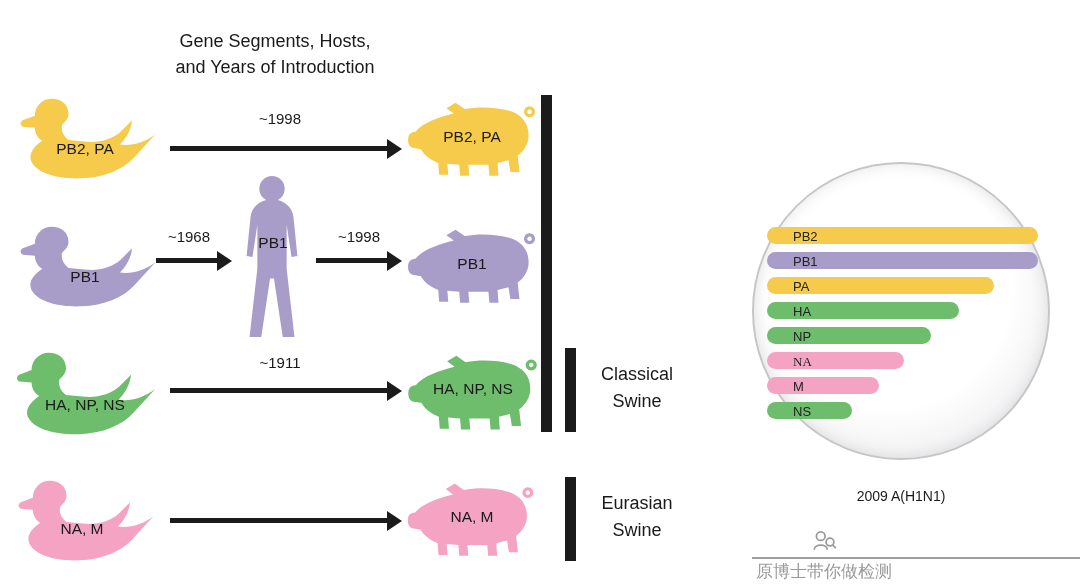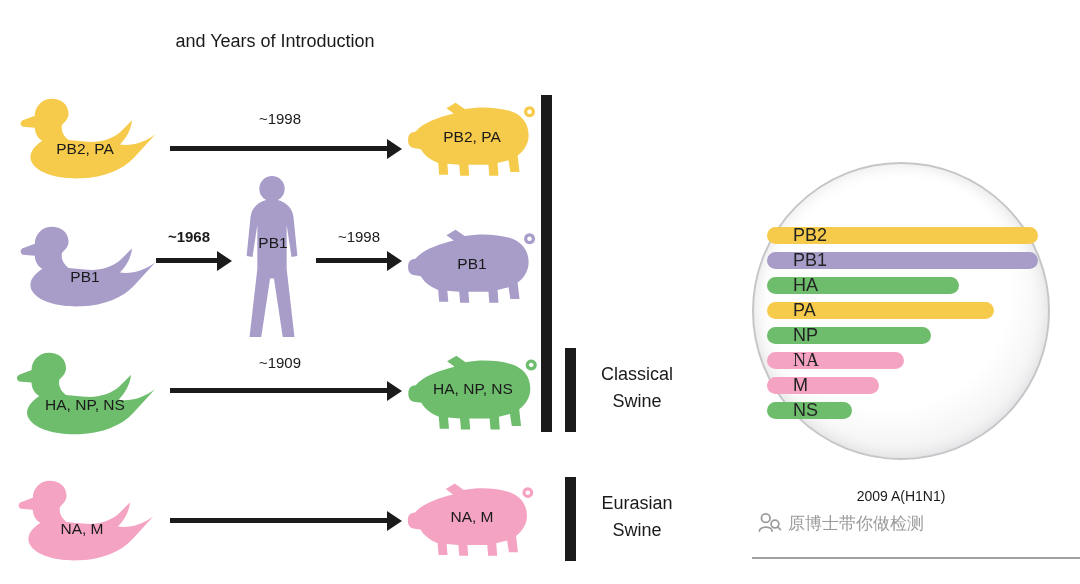--- a/index.html
+++ b/index.html
@@ -14,21 +14,21 @@
   .group-label{font-size:18px;line-height:1.5;}
   .group-bar{background:#1b1b1b;}
   .arrow{position:absolute;height:5px;background:#1b1b1b;}
   .arrow::after{content:"";position:absolute;right:-14px;top:-7.5px;width:0;height:0;
     border-left:15px solid #1b1b1b;border-top:10px solid transparent;border-bottom:10px solid transparent;}
   .virus-circle{position:absolute;left:752px;top:162px;width:298px;height:298px;border-radius:50%;
     background:radial-gradient(circle at 46% 42%, #ffffff 0%, #ffffff 52%, #efeff1 78%, #d8d8db 97%);
     border:2px solid #c6c6c9;box-shadow:inset 0 0 16px rgba(0,0,0,0.10);box-sizing:border-box;}
   .virus-segs{position:absolute;left:13px;top:63px;width:274px;}
   .vseg{height:17px;border-radius:8.5px;margin-bottom:8px;}
-  .vseg-label{display:inline-block;padding-left:26px;font-size:18px;line-height:17px;color:#222;}
+  .vseg-label{display:inline-block;padding-left:26px;font-size:13px;line-height:17px;color:#222;}
   .caption{font-size:14px;}
   .watermark{display:flex;align-items:center;gap:6px;color:#9a9a9a;font-size:17px;}
   .divider{position:absolute;left:752px;top:557px;width:328px;height:2px;background:#9f9f9f;}
   svg.shape{display:block;}
 </style>
 </head>
 <body>
 
 <div class="canvas">
 
@@ -37,57 +37,58 @@
       <path id="duck-shape" d="M34,3 C24,3 16,11 16,21 L3,26 C0,28 0,31 3,33 L16,34 C16,40 19,45 24,48 C12,56 8,65 14,73 C22,84 44,89 66,88 C90,87 110,79 122,66 L145,41 C133,50 119,54 107,52 C114,45 119,36 120,26 L108,38 C99,46 86,50 72,49 L52,47 C46,42 44,37 45,31 C49,27 52,24 52,19 C52,9 44,3 34,3 Z"></path>
       <g id="pig-shape">
         <path d="M10,36 C4,36 2,40 2,45 C2,50 4,54 10,54 L16,55 C20,62 27,67 35,70 L36,83 L46,83 L45,71 L58,72 L59,84 L69,84 L68,72 L90,72 L91,84 L101,84 L100,70 L112,67 L114,80 L124,80 L122,62 C130,56 134,48 134,40 C134,26 126,17 113,13 C100,9 80,8 64,11 L54,4 L44,10 L52,16 C36,20 18,26 10,36 Z"></path>
         <path fill-rule="evenodd" d="M135,8 a6,6 0 1 0 0.01,0 Z M135,11.5 a2.5,2.5 0 1 1 -0.01,0 Z"></path>
       </g>
       <path id="human-shape" d="M35,0 a13,13 0 0 0 -13,13 a13,13 0 0 0 7,11.5 C20,27 14,33 13,42 L9,82 L15,83 L20,50 L20,95 L12,165 L24,165 L33,105 L37,105 L46,165 L58,165 L50,95 L50,50 L55,83 L61,82 L57,42 C56,33 50,27 41,24.5 a13,13 0 0 0 7,-11.5 a13,13 0 0 0 -13,-13 Z"></path>
     </defs>
   </svg>
 
   <div class="abs ctr title" style="left:120px;top:28px;width:310px;">
+    <div>Gene Segments, Hosts,</div>
     <div>and Years of Introduction</div>
   </div>
 
   <svg class="shape abs" style="left:14px;top:96px;" width="152" height="86" viewBox="0 0 150 92">
     <use href="#duck-shape" fill="#F6CB4B"></use>
   </svg>
   <div class="abs ctr animal-label" style="left:25px;top:140px;width:120px;">PB2, PA</div>
   <div class="arrow" style="left:170px;top:146px;width:218px;"></div>
   <div class="abs ctr year" style="left:190px;top:110px;width:180px;">~1998</div>
   <svg class="shape abs" style="left:403px;top:99px;" width="138" height="84" viewBox="0 0 144 92">
     <use href="#pig-shape" fill="#F6CB4B"></use>
   </svg>
   <div class="abs ctr animal-label" style="left:412px;top:128px;width:120px;">PB2, PA</div>
 
   <svg class="shape abs" style="left:14px;top:224px;" width="152" height="86" viewBox="0 0 150 92">
     <use href="#duck-shape" fill="#A89CC9"></use>
   </svg>
   <div class="abs ctr animal-label" style="left:25px;top:268px;width:120px;">PB1</div>
   <div class="arrow" style="left:156px;top:258px;width:62px;"></div>
-  <div class="abs ctr year" style="left:146px;top:228px;width:86px;font-weight:bold;">~1968</div>
+  <div class="abs ctr year" style="left:146px;top:228px;width:86px;">~1968</div>
   <svg class="shape abs" style="left:236px;top:176px;" width="72" height="166" viewBox="0 0 70 170">
     <use href="#human-shape" fill="#A89CC9"></use>
   </svg>
   <div class="abs ctr animal-label" style="left:238px;top:234px;width:70px;">PB1</div>
   <div class="arrow" style="left:316px;top:258px;width:72px;"></div>
   <div class="abs ctr year" style="left:311px;top:228px;width:96px;">~1998</div>
   <svg class="shape abs" style="left:403px;top:226px;" width="138" height="84" viewBox="0 0 144 92">
     <use href="#pig-shape" fill="#A89CC9"></use>
   </svg>
   <div class="abs ctr animal-label" style="left:412px;top:255px;width:120px;">PB1</div>
 
   <svg class="shape abs" style="left:10px;top:350px;" width="156" height="88" viewBox="0 0 150 92">
     <use href="#duck-shape" fill="#6EBD6D"></use>
   </svg>
   <div class="abs ctr animal-label" style="left:18px;top:396px;width:134px;">HA, NP, NS</div>
   <div class="arrow" style="left:170px;top:388px;width:218px;"></div>
-  <div class="abs ctr year" style="left:190px;top:354px;width:180px;">~1909</div>
+  <div class="abs ctr year" style="left:190px;top:354px;width:180px;">~1911</div>
   <svg class="shape abs" style="left:403px;top:352px;" width="140" height="85" viewBox="0 0 144 92">
     <use href="#pig-shape" fill="#6EBD6D"></use>
   </svg>
   <div class="abs ctr animal-label" style="left:410px;top:380px;width:126px;">HA, NP, NS</div>
 
   <svg class="shape abs" style="left:12px;top:478px;" width="152" height="86" viewBox="0 0 150 92">
     <use href="#duck-shape" fill="#F5A3C3"></use>
   </svg>
   <div class="abs ctr animal-label" style="left:22px;top:520px;width:120px;">NA, M</div>
   <div class="arrow" style="left:170px;top:518px;width:218px;"></div>
@@ -103,31 +104,31 @@
 Swine</div>
 
   <div class="abs group-bar" style="left:565px;top:477px;width:11px;height:84px;"></div>
   <div class="abs ctr group-label preline" style="left:577px;top:490px;width:120px;">Eurasian
 Swine</div>
 
   <div class="virus-circle">
     <div class="virus-segs">
         <div class="vseg" style="width: 99%; background: rgb(246, 203, 75);"><span class="vseg-label">PB2</span></div>
         <div class="vseg" style="width: 99%; background: rgb(168, 156, 201);"><span class="vseg-label">PB1</span></div>
+        <div class="vseg" style="width: 83%; background: rgb(246, 203, 75);"><span class="vseg-label">PA</span></div>
         <div class="vseg" style="width: 70%; background: rgb(110, 189, 109);"><span class="vseg-label">HA</span></div>
-        <div class="vseg" style="width: 83%; background: rgb(246, 203, 75);"><span class="vseg-label">PA</span></div>
         <div class="vseg" style="width: 60%; background: rgb(110, 189, 109);"><span class="vseg-label">NP</span></div>
         <div class="vseg" style="width: 50%; background: rgb(245, 163, 195); font-family: Liberation Serif, serif;"><span class="vseg-label">NA</span></div>
         <div class="vseg" style="width: 41%; background: rgb(245, 163, 195);"><span class="vseg-label">M</span></div>
         <div class="vseg" style="width: 31%; background: rgb(110, 189, 109);"><span class="vseg-label">NS</span></div>
       </div>
   </div>
   <div class="abs ctr caption" style="left:752px;top:488px;width:298px;">2009 A(H1N1)</div>
 
-  <div class="abs watermark" style="left:756px;top:510px;">
+  <div class="abs watermark" style="left:756px;top:528px;flex-direction:column;">
     <svg width="26" height="26" viewBox="0 0 24 24">
       <circle cx="9" cy="7.5" r="4" fill="none" stroke="#9a9a9a" stroke-width="1.6"></circle>
       <path d="M3,20 c0,-5.5 12,-5.5 12,0" fill="none" stroke="#9a9a9a" stroke-width="1.6"></path>
       <circle cx="17.5" cy="13" r="3.6" fill="none" stroke="#9a9a9a" stroke-width="1.6"></circle>
       <path d="M20.2,15.8 l2.8,2.8" fill="none" stroke="#9a9a9a" stroke-width="1.6"></path>
     </svg>
     <span>原博士带你做检测</span>
   </div>
   <div class="divider"></div>
 

